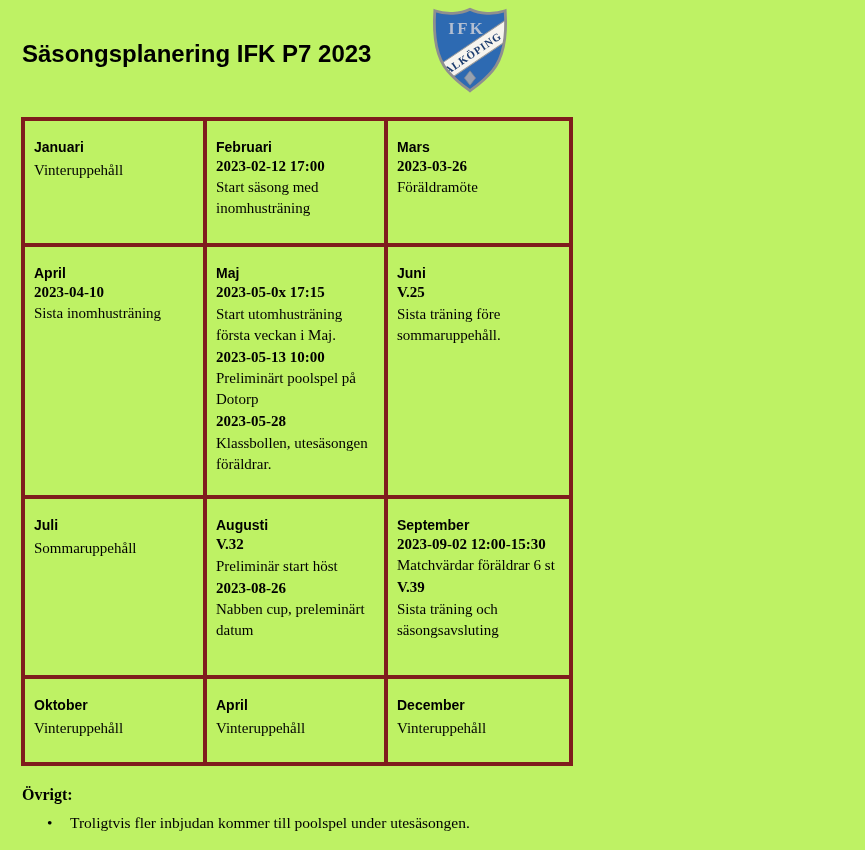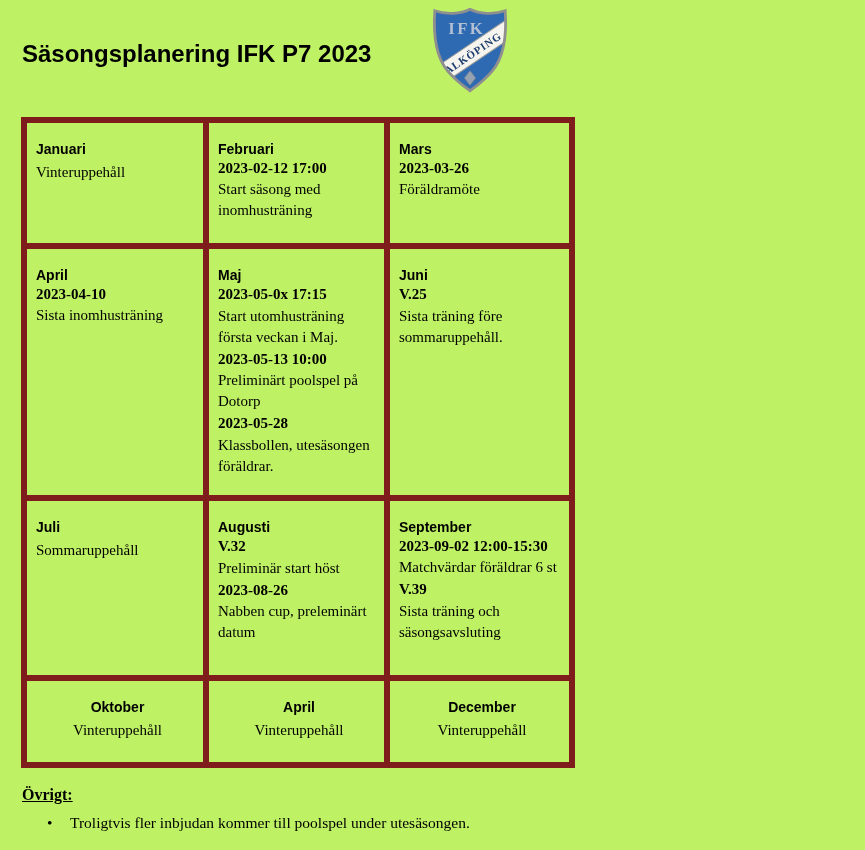--- a/index.html
+++ b/index.html
@@ -37,23 +37,23 @@
     border-collapse: collapse;
     table-layout: fixed;
     width: 548px;
   }
   .cal col.c1 { width: 182px; }
   .cal col.c2 { width: 181px; }
   .cal col.c3 { width: 185px; }
   .cal tr.r1 { height: 126px; }
   .cal tr.r2 { height: 252px; }
   .cal tr.r3 { height: 180px; }
-  .cal tr.r4 { height: 87px; text-align: center; }
+  .cal tr.r4 { height: 87px; }
   .cal td {
-    border: 6px solid #7f1d1d;
+    border: 4px solid #7f1d1d;
     vertical-align: top;
     padding: 18px 4px 6px 9px;
   }
   .month {
     font-family: "Liberation Sans", sans-serif;
     font-weight: bold;
     font-size: 14px;
     line-height: 16px;
     margin: 0;
   }
@@ -65,21 +65,20 @@
     line-height: 21px;
   }
   .line.bold { font-weight: bold; }
   .footer-heading {
     position: absolute;
     left: 22px;
     top: 786px;
     font-family: "Liberation Serif", serif;
     font-weight: bold;
     font-size: 16px;
-    text-decoration: underline;
   }
   ul.notes {
     position: absolute;
     left: 47px;
     top: 812px;
     margin: 0;
     padding: 0;
     list-style: none;
   }
   ul.notes li {

